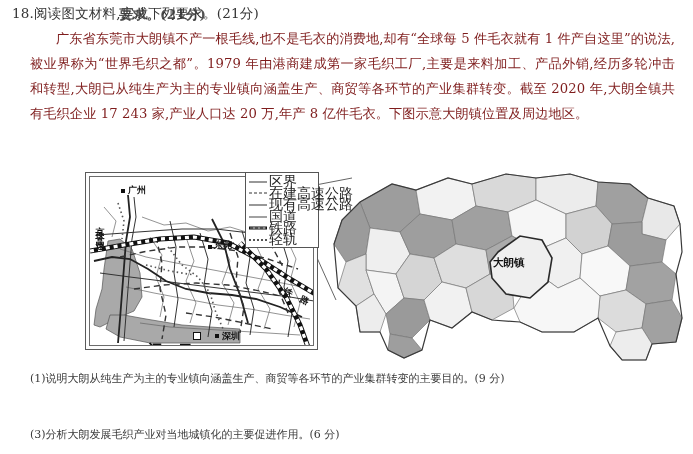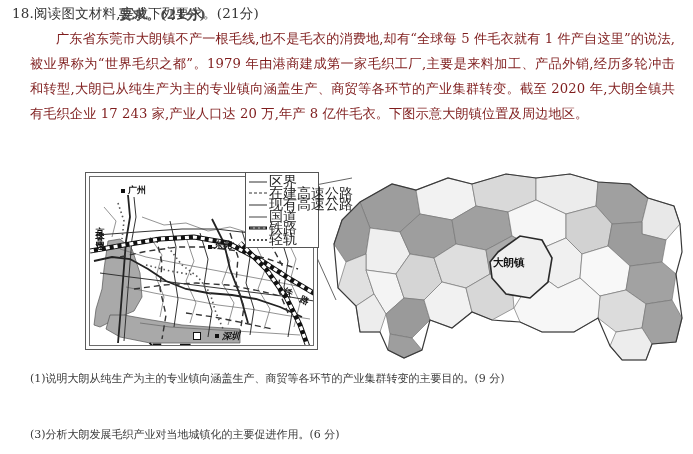--- a/index.html
+++ b/index.html
@@ -206,21 +206,21 @@
 
         <span class="dot" style="left:31px;top:12px;"></span>
         <span class="dot" style="left:118px;top:68px;"></span>
         <span class="dot" style="left:125px;top:157px;"></span>
         <span class="dot" style="left:103px;top:155px;width:6px;height:6px;background:#fff;border:1.2px solid #111;"></span>
 
         <span class="city-lbl" style="left:38px;top:7px;">广州</span>
         <span class="city-lbl" style="left:124px;top:62px;">东莞</span>
         <span class="city-lbl" style="left:173px;top:60px;">京九</span>
         <span class="city-lbl rot" style="left:197px;top:108px;letter-spacing:9px;">铁路</span>
-        <span class="city-lbl" style="left:132px;top:153px;font-style:italic;">深圳</span>
+        <span class="city-lbl" style="left:132px;top:153px;">深圳</span>
         <span class="city-lbl serif" style="left:58px;top:164px;font-size:14px;letter-spacing:6px;">江 口</span>
         <span class="city-lbl vert" style="left:3px;top:42px;font-size:9px;">京珠高速</span>
       </div>
     </div>
 
     <div class="legend">
       <div class="legend-row">
         <span class="lg-sym s-boundary">
             <i></i>
           </span>

